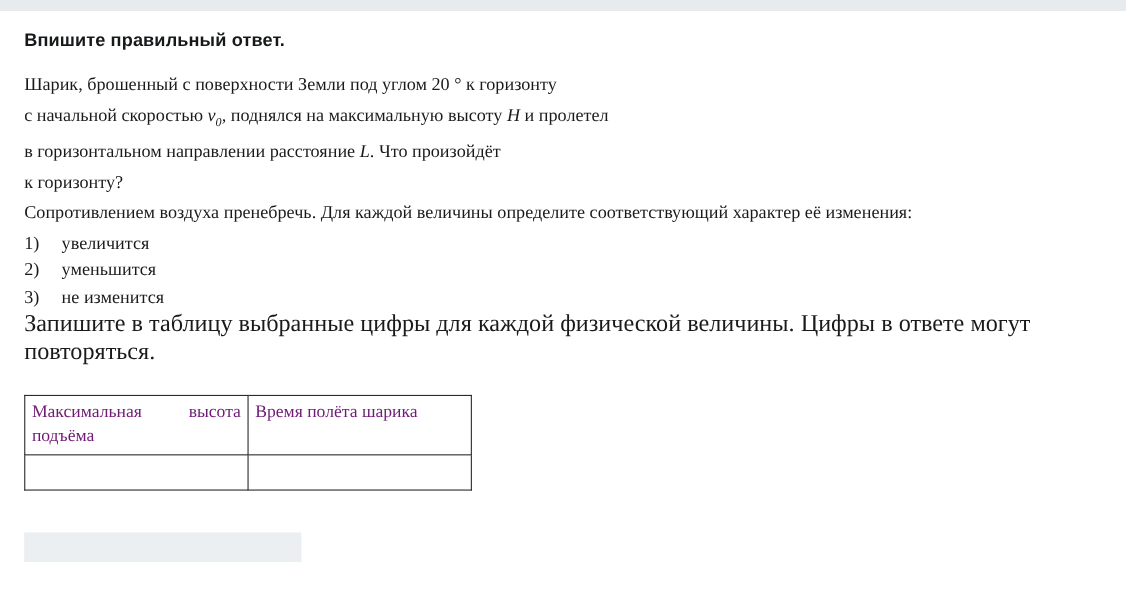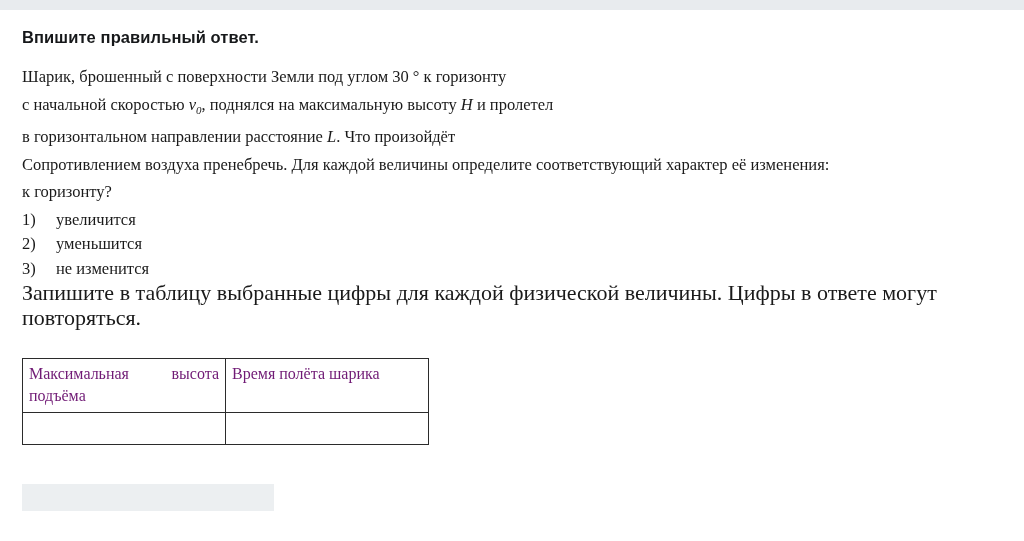--- a/index.html
+++ b/index.html
@@ -128,25 +128,25 @@
 <body>
 
 <div class="top-strip"></div>
 
 <div class="page">
   <div class="content">
 
     <div class="task-title">Впишите правильный ответ.</div>
 
     <div class="para">
-      <span class="line">Шарик, брошенный с поверхности Земли под углом 30 ° к горизонту</span>
+      <span class="line">Шарик, брошенный с поверхности Земли под углом 20 ° к горизонту</span>
       <span class="line"><span>с начальной скоростью </span><span class="it">v</span><span class="sub">0</span><span>, поднялся на максимальную высоту </span><span class="it">H</span><span> и пролетел</span></span>
       <span class="line"><span>в горизонтальном направлении расстояние </span><span class="it">L</span><span>. Что произойдёт</span></span>
+      <span class="line">к горизонту?</span>
       <span class="line">Сопротивлением воздуха пренебречь. Для каждой величины определите соответствующий характер её изменения:</span>
-      <span class="line">к горизонту?</span>
     </div>
 
     <div class="opts">
       <div class="opt-row">
         <span class="opt-num">1)</span>
         <span class="opt-text">увеличится</span>
       </div>
       <div class="opt-row">
         <span class="opt-num">2)</span>
         <span class="opt-text">уменьшится</span>

